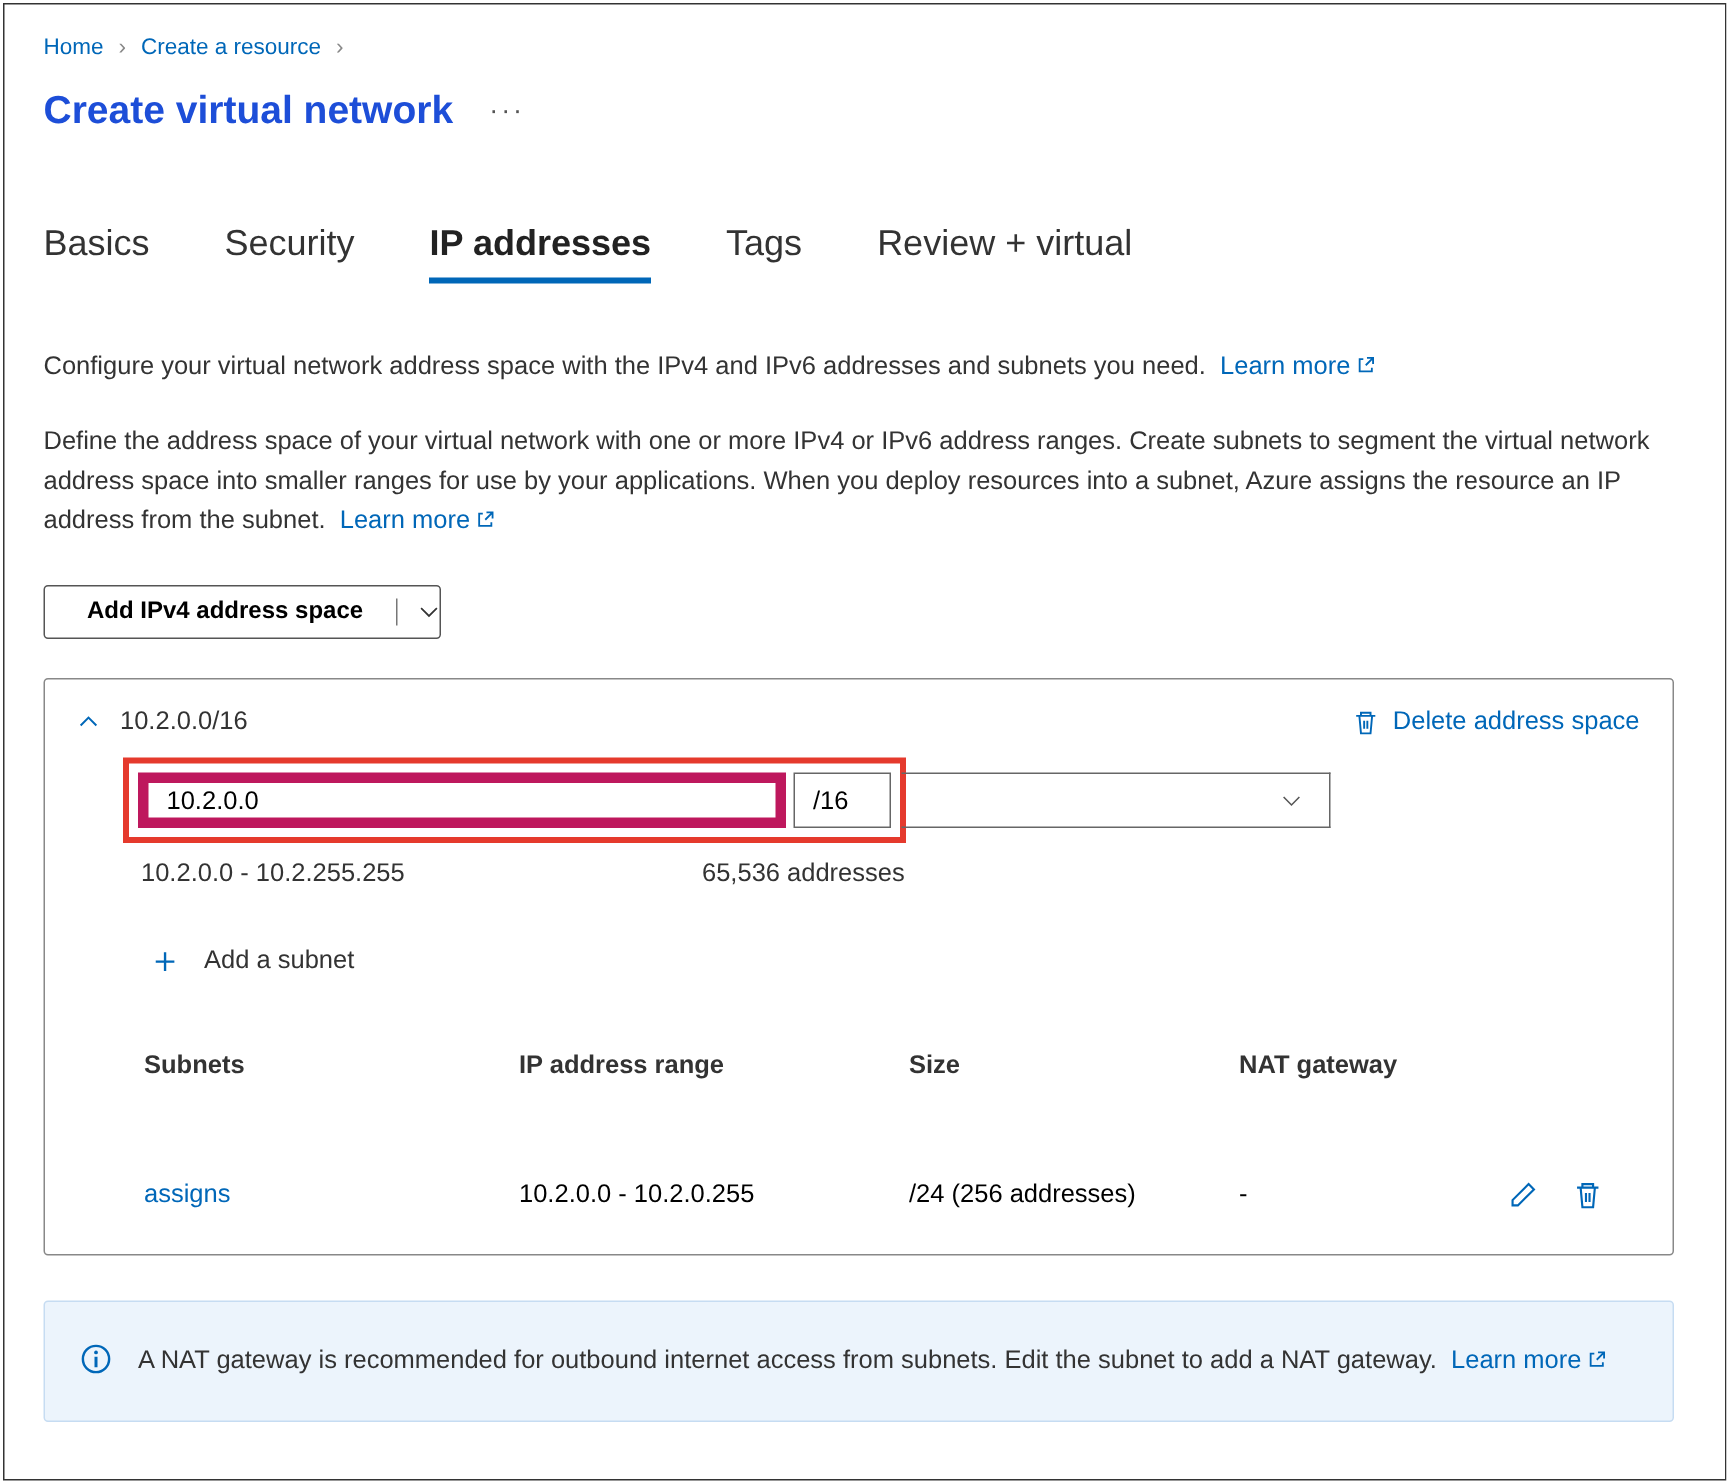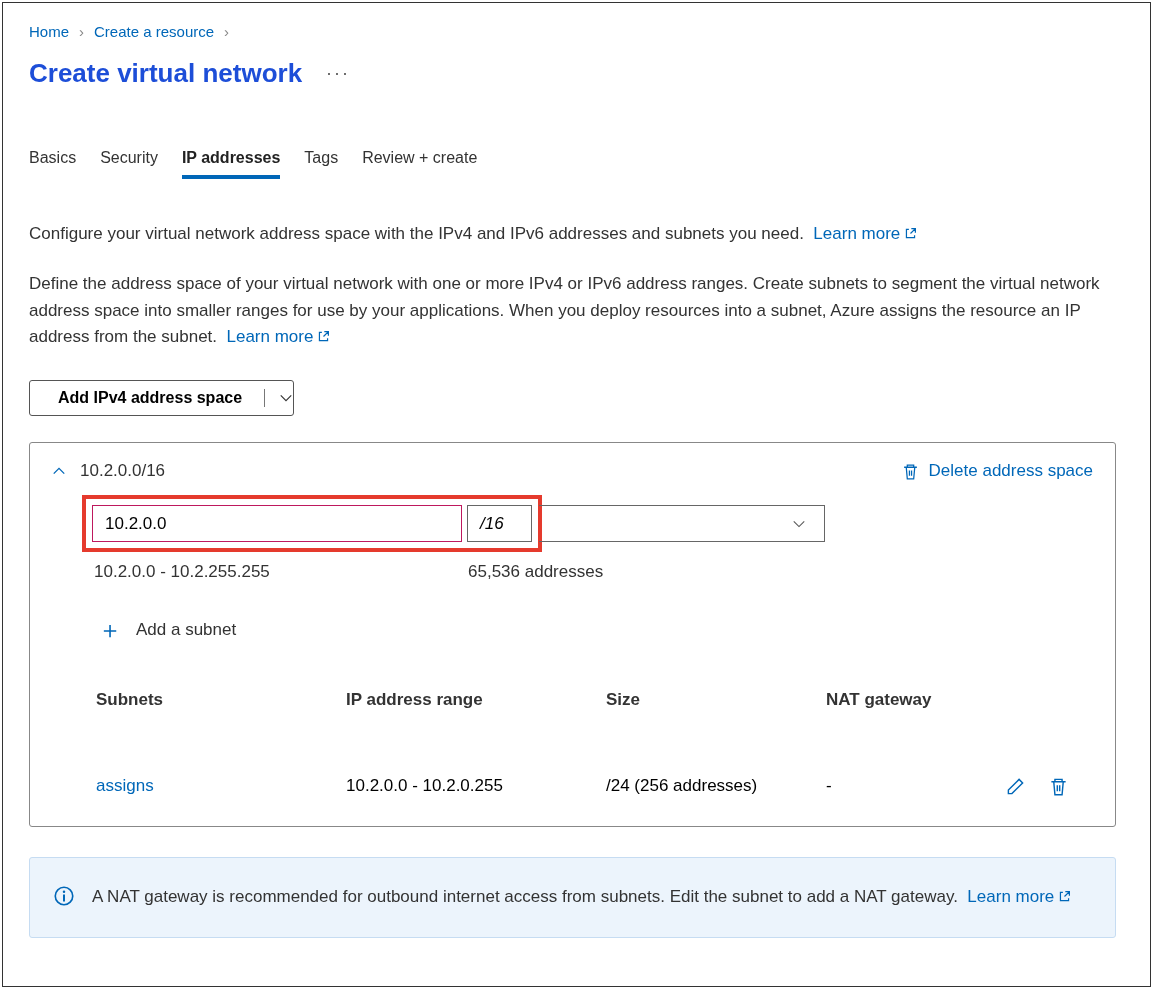--- a/index.html
+++ b/index.html
@@ -44,24 +44,24 @@
       font-weight: 600;
       color: #1d4ed8;
     }
     .ellipsis {
       color: #555;
       font-size: 18px;
       letter-spacing: 2px;
     }
     .tabs {
       display: flex;
-      gap: 24px;
+      gap: 50px;
       border-bottom: none;
       margin-bottom: 42px;
-      font-size: 16px;
+      font-size: 24px;
     }
     .tab {
       color: #333;
       padding-bottom: 8px;
       cursor: pointer;
     }
     .tab.active {
       font-weight: 600;
       border-bottom: 4px solid #0067b8;
       color: #222;
@@ -132,37 +132,36 @@
       cursor: pointer;
     }
     .highlight-box {
       border: 4px solid #e53a2d;
       padding: 6px;
       display: inline-flex;
       gap: 8px;
       align-items: center;
     }
     .ip-input {
-      border: 1px solid #be185d;
+      border: 7px solid #be185d;
       height: 37px;
       padding: 0 12px;
       font-size: 17px;
-      width: 370px;
+      width: 432px;
     }
     .prefix-select {
       border: 1px solid #666;
       height: 37px;
       padding: 0 12px;
       font-size: 17px;
       width: 363px;
       display: flex;
       align-items: center;
       justify-content: space-between;
       margin-left: -3px;
-      font-style: italic;
     }
     .prefix-select.highlighted {
       width: 65px;
     }
     .select-row {
       display: flex;
       align-items: center;
       margin-left: 30px;
     }
     .range-row {
@@ -252,21 +251,21 @@
   <div class="page-title-row">
     <h1 class="page-title">Create virtual network</h1>
     <span class="ellipsis">···</span>
   </div>
 
   <div class="tabs">
     <div class="tab">Basics</div>
     <div class="tab">Security</div>
     <div class="tab active">IP addresses</div>
     <div class="tab">Tags</div>
-    <div class="tab">Review + create</div>
+    <div class="tab">Review + virtual</div>
   </div>
 
   <p class="intro-text">
     <span>Configure your virtual network address space with the IPv4 and IPv6 addresses and subnets you need.</span>&nbsp;
     <a><span>Learn more</span><svg class="ext-icon" viewBox="0 0 16 16">
           <path fill="none" stroke="#0067b8" stroke-width="1.5" d="M6 3H3v10h10v-3M8 8l6-6M9 2h5v5"></path>
         </svg></a>
   </p>
 
   <p class="intro-text">

